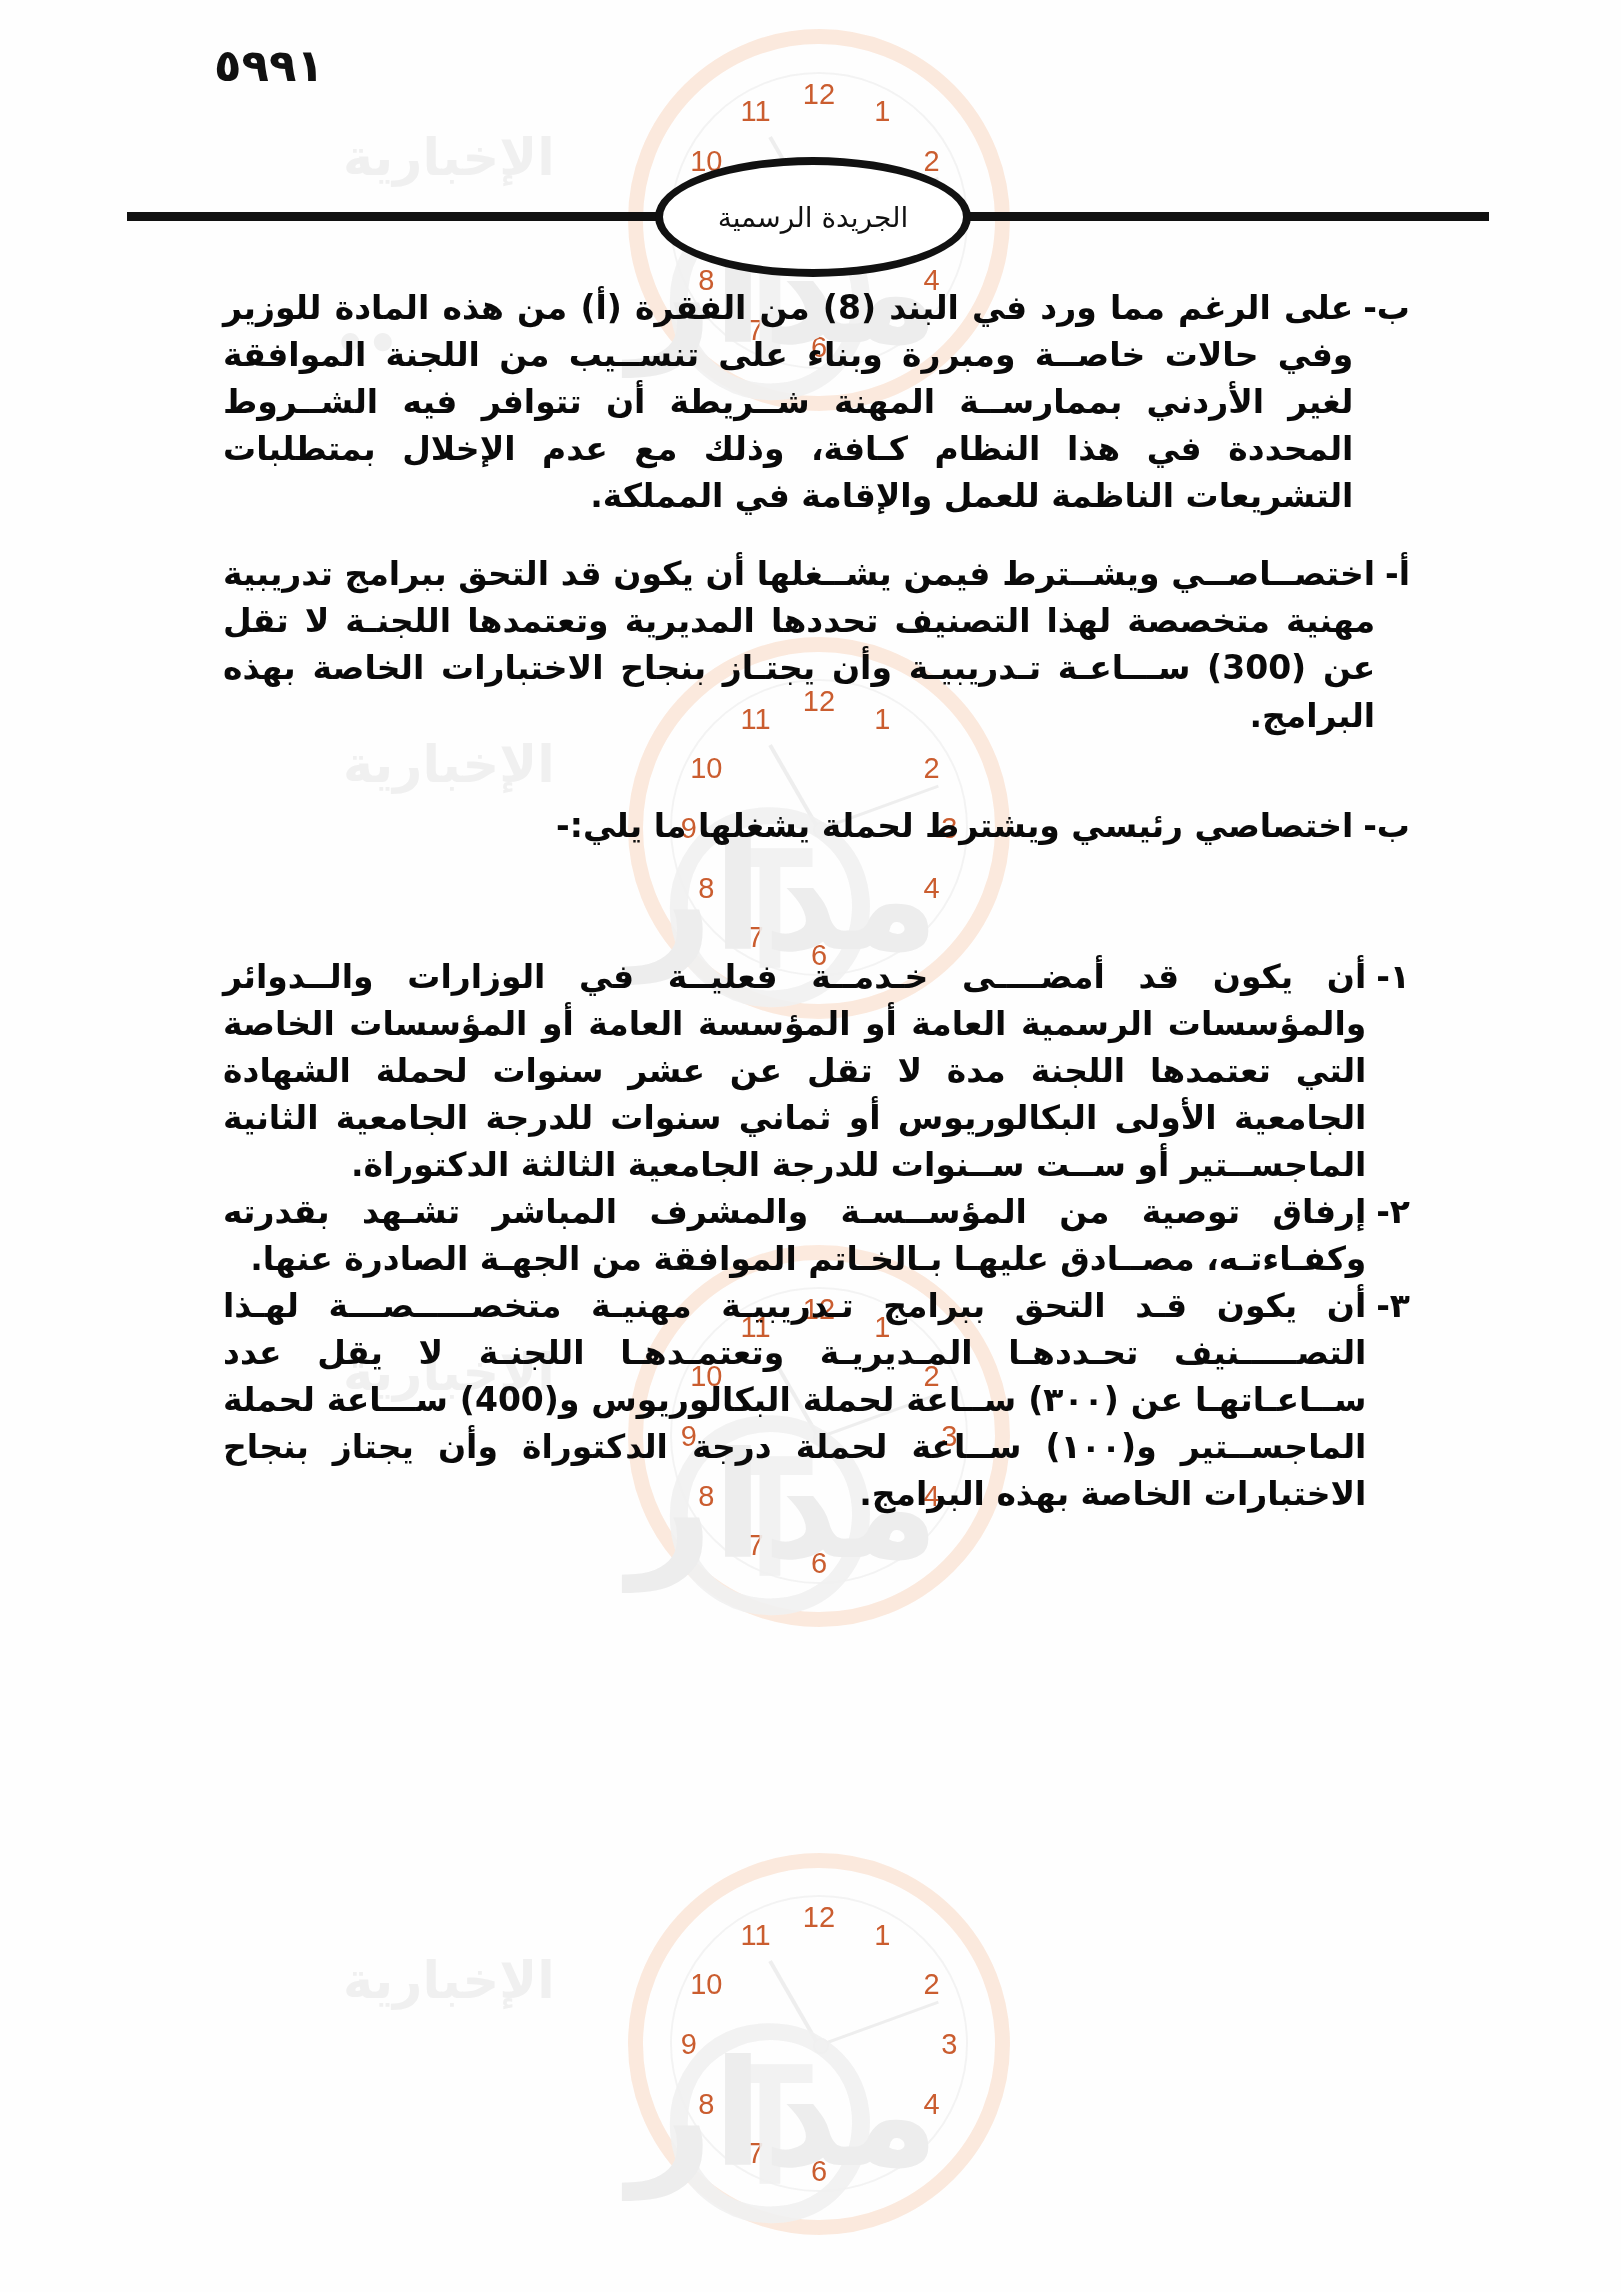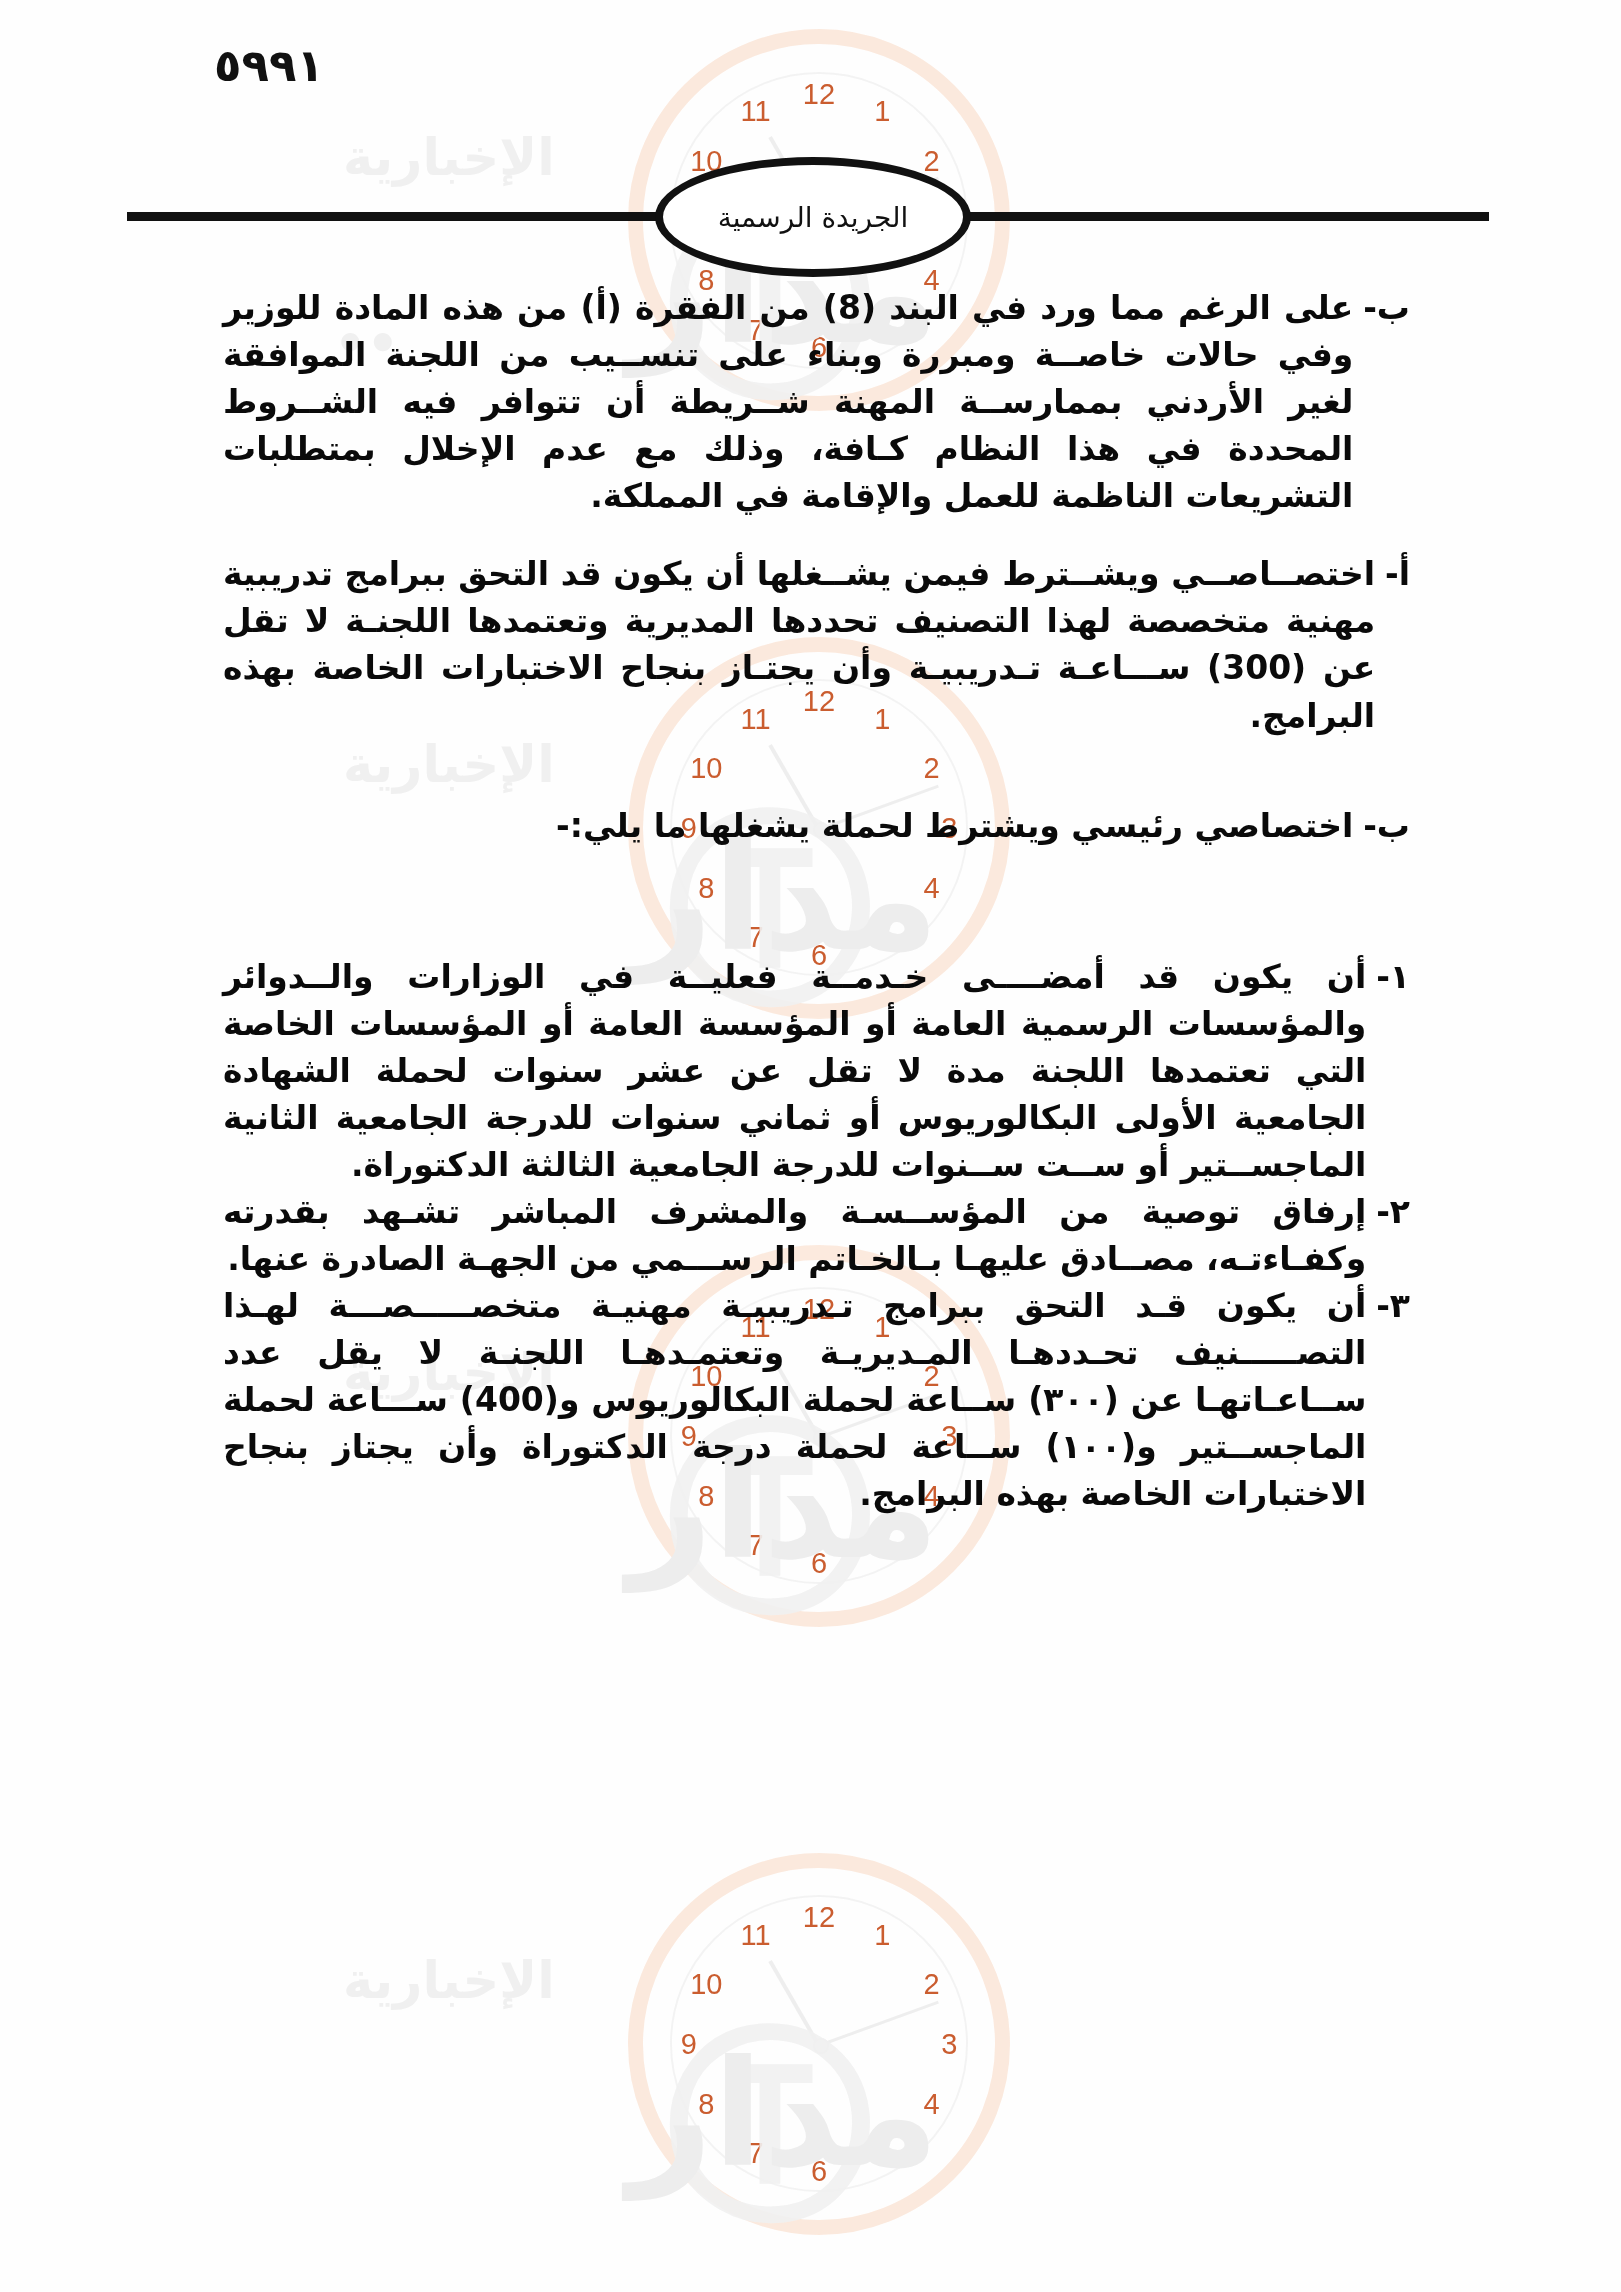--- a/index.html
+++ b/index.html
@@ -326,21 +326,21 @@
       <div class="gap-lg"></div>
       <div class="gap-md"></div>
 
       <div class="para">
         <span class="marker">١-</span>
         <span class="ptext">أن يكون قد أمضــــى خـدمــة فعليــة في الوزارات والــدوائر والمؤسسات الرسمية العامة أو المؤسسة العامة أو المؤسسات الخاصة التي تعتمدها اللجنة مدة لا تقل عن عشر سنوات لحملة الشهادة الجامعية الأولى البكالوريوس أو ثماني سنوات للدرجة الجامعية الثانية الماجســتير أو ســت ســنوات للدرجة الجامعية الثالثة الدكتوراة.</span>
       </div>
 
       <div class="para">
         <span class="marker">٢-</span>
-        <span class="ptext">إرفاق توصية من المؤســسـة والمشرف المباشر تشـهد بقدرته وكفـاءتـه، مصــادق عليهـا بـالخـاتم الرســـمي من الجهـة الصادرة عنها.</span>
+        <span class="ptext">إرفاق توصية من المؤســسـة والمشرف المباشر تشـهد بقدرته وكفـاءتـه، مصــادق عليهـا بـالخـاتم الموافقة من الجهـة الصادرة عنها.</span>
       </div>
 
       <div class="para">
         <span class="marker">٣-</span>
         <span class="ptext">أن يكون قـد التحق ببرامج تـدريبيـة مهنيـة متخصـــــصـــة لهـذا التصـــــنيف تحـددهـا المـديريـة وتعتمـدهـا اللجنـة لا يقل عدد ســاعـاتهـا عن (٣٠٠) ســاعة لحملة البكالوريوس و(400) ســـاعة لحملة الماجســتير و(١٠٠) ســاعة لحملة درجة الدكتوراة وأن يجتاز بنجاح الاختبارات الخاصة بهذه البرامج.</span>
       </div>
 
     </div>
   </div>
 </div>

